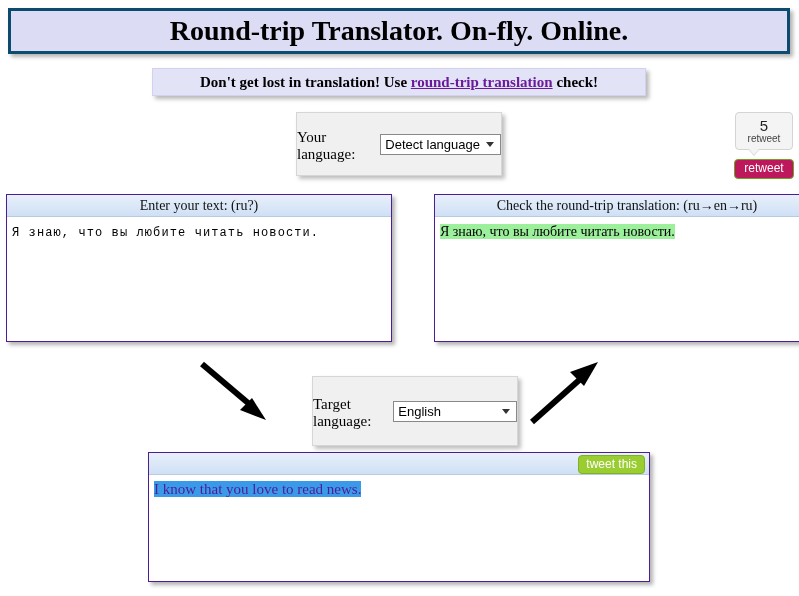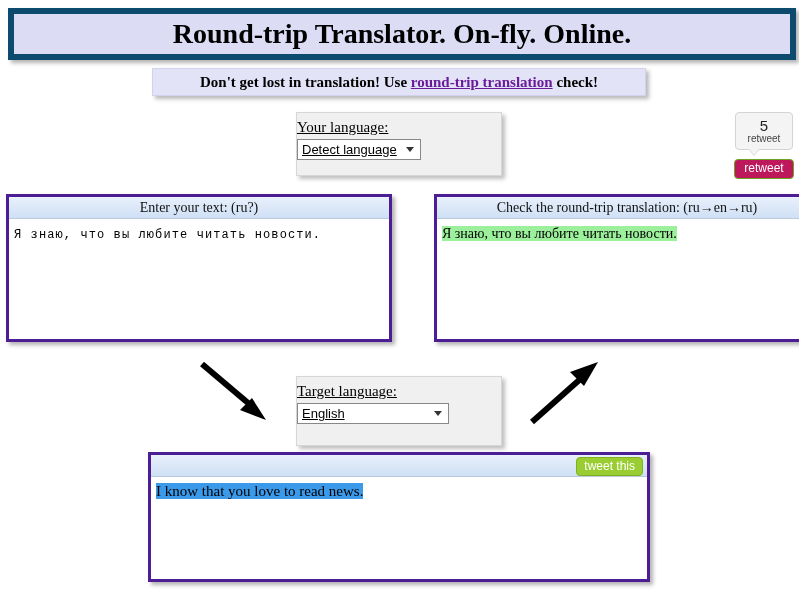--- a/index.html
+++ b/index.html
@@ -16,21 +16,21 @@
   }
 
   
   .title-banner {
     position: absolute;
     left: 8px;
     top: 8px;
     width: 776px;
     height: 40px;
     background: #dcdcf5;
-    border: 6px solid #0c4a6e;
+    border: 3px solid #0c4a6e;
     box-shadow: 3px 3px 4px rgba(0,0,0,0.30);
     display: flex;
     align-items: center;
     justify-content: center;
   }
   .title-banner .title-text {
     font-family: "Liberation Serif", serif;
     font-weight: bold;
     font-size: 28px;
     color: #000000;
@@ -65,31 +65,31 @@
     font-weight: bold;
   }
 
   
   .lang-box {
     position: absolute;
     background: #f0f0f0;
     border: 1px solid #d6d6d6;
     box-shadow: 3px 3px 4px rgba(0,0,0,0.25);
     display: flex;
-    flex-direction: column;
-    text-decoration: underline;
+    flex-direction: row;
+    align-items: center;
   }
   #source-language-box {
     left: 296px;
     top: 112px;
     width: 204px;
     height: 62px;
   }
   #target-language-box {
-    left: 296px;
+    left: 312px;
     top: 376px;
     width: 204px;
     height: 68px;
   }
   .lang-label {
     font-family: "Liberation Serif", serif;
     font-size: 15px;
     color: #000000;
     margin-top: 6px;
     margin-bottom: 3px;
@@ -179,21 +179,21 @@
     font-family: "Liberation Sans", sans-serif;
     font-size: 12px;
     padding: 2px 9px 3px 9px;
     line-height: 13px;
   }
 
   
   .panel {
     position: absolute;
     background: #ffffff;
-    border: 3px solid #4c1d95;
+    border: 1px solid #4c1d95;
     box-shadow: 3px 3px 4px rgba(0,0,0,0.30);
     box-sizing: border-box;
     overflow: hidden;
   }
   .panel-header {
     height: 22px;
     background: linear-gradient(to bottom, #e8f0fb 0%, #cfe0f5 100%);
     border-bottom: 1px solid #b9c9de;
     display: flex;
     align-items: center;
@@ -258,21 +258,21 @@
     font-family: "Liberation Serif", serif;
     font-size: 14px;
     color: #000000;
     background: #9cf09c;
     line-height: 17px;
     display: inline;
   }
   .halfway-text {
     font-family: "Liberation Serif", serif;
     font-size: 15px;
-    color: #000000;
+    color: #4c1d95;
     background: #3b99ea;
     line-height: 18px;
     display: inline;
   }
 
   
   .arrow-svg {
     position: absolute;
   }
   #arrow-left  { left: 196px; top: 358px; }

